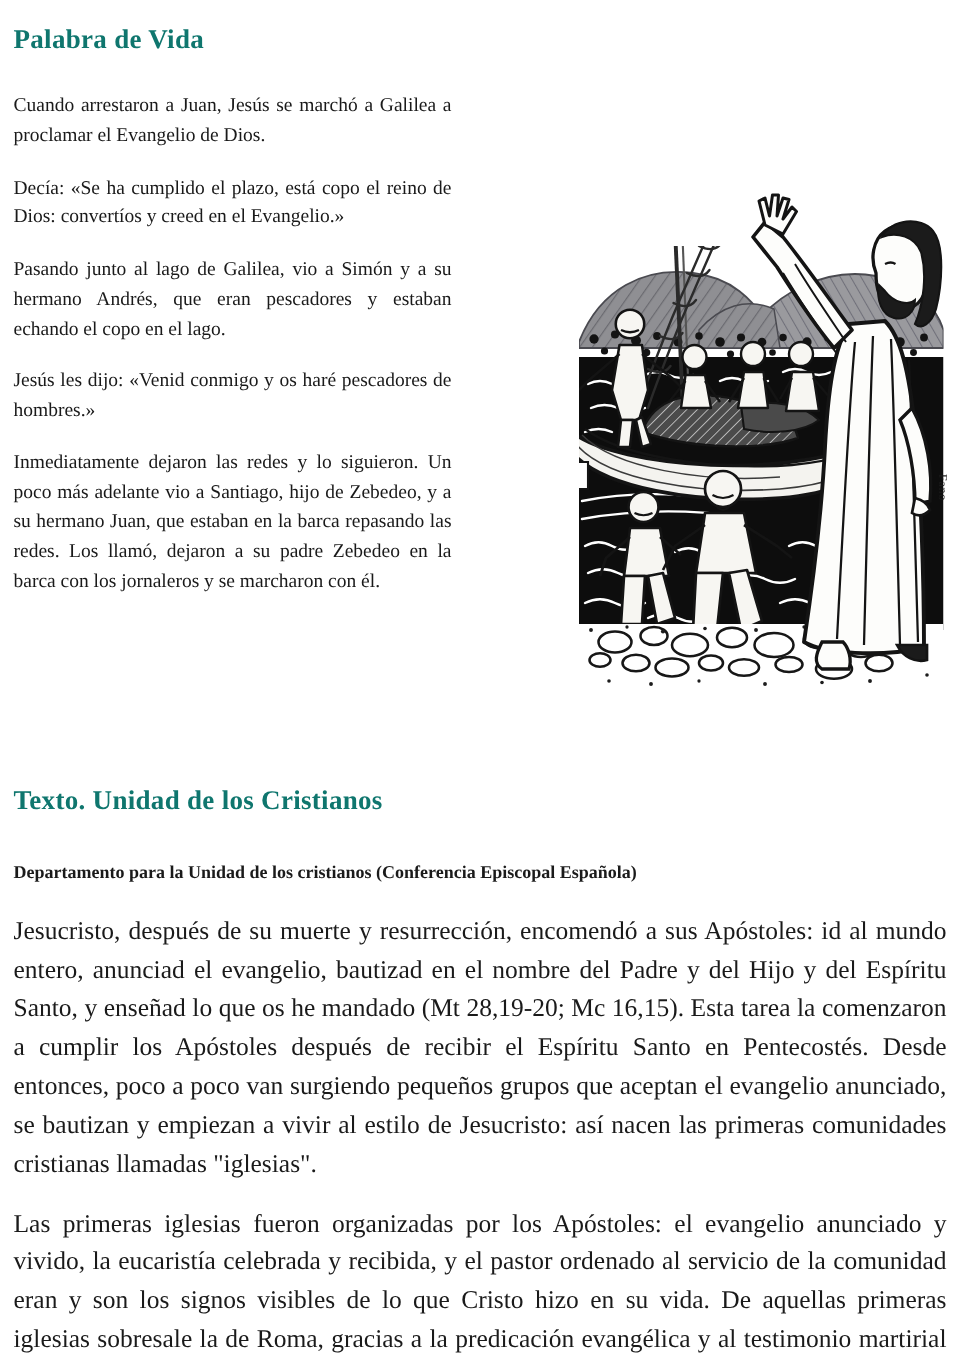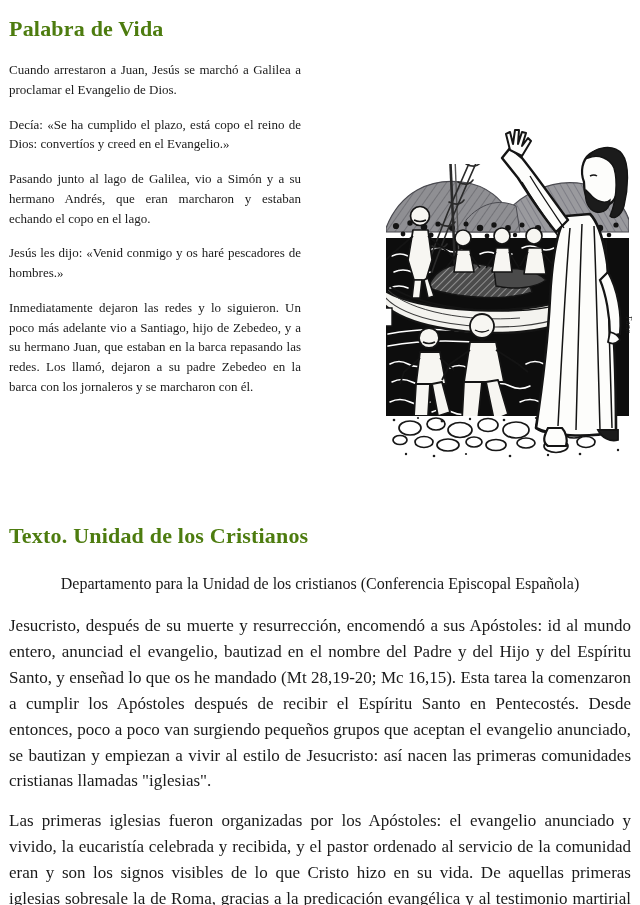--- a/index.html
+++ b/index.html
@@ -18,24 +18,24 @@
   .page {
     position: relative;
     width: 640px;
     height: 905px;
     padding: 0;
     box-sizing: border-box;
   }
 
   
   .section-heading {
-    color: #4d7c0f;
+    color: #0f766e;
     font-family: "Liberation Serif", "DejaVu Serif", serif;
     font-weight: bold;
-    font-size: 22px;
+    font-size: 18px;
     letter-spacing: 0.2px;
     margin: 0;
     line-height: 1.1;
   }
   #heading-palabra {
     position: absolute;
     left: 9px;
     top: 17px;
   }
   #heading-texto {
@@ -78,23 +78,22 @@
   .illustration svg { display: block; width: 100%; height: 100%; }
 
   
   .unidad-block {
     position: absolute;
     left: 9px;
     top: 573px;
     width: 622px;
   }
   .unidad-source {
-    text-align: center;
-    font-weight: normal;
-    font-size: 16px;
+    font-weight: bold;
+    font-size: 12px;
     line-height: 1.4;
     margin: 0 0 18px 0;
   }
   .unidad-p {
     text-align: justify;
     text-justify: inter-word;
     font-size: 17px;
     line-height: 1.52;
     margin: 0 0 14px 0;
   }
@@ -106,21 +105,21 @@
 
   <h1 id="heading-palabra" class="section-heading">Palabra de Vida</h1>
 
   <div class="gospel-col">
 
 
     <p class="gospel-p">Cuando arrestaron a Juan, Jesús se marchó a Galilea a proclamar el Evangelio de Dios.</p>
 
     <p class="gospel-p">Decía: «Se ha cumplido el plazo, está copo el reino de Dios: convertíos y creed en el Evangelio.»</p>
 
-    <p class="gospel-p">Pasando junto al lago de Galilea, vio a Simón y a su hermano Andrés, que eran marcharon y estaban echando el copo en el lago.</p>
+    <p class="gospel-p">Pasando junto al lago de Galilea, vio a Simón y a su hermano Andrés, que eran pescadores y estaban echando el copo en el lago.</p>
 
     <p class="gospel-p">Jesús les dijo: «Venid conmigo y os haré pescadores de hombres.»</p>
 
     <p class="gospel-p">Inmediatamente dejaron las redes y lo siguieron. Un poco más adelante vio a Santiago, hijo de Zebedeo, y a su hermano Juan, que estaban en la barca repasando las redes. Los llamó, dejaron a su padre Zebedeo en la barca con los jornaleros y se marcharon con él.</p>
   </div>
 
   <figure class="illustration" role="img">
     <svg viewBox="0 0 275 348" xmlns="http://www.w3.org/2000/svg">
       <defs>
 

